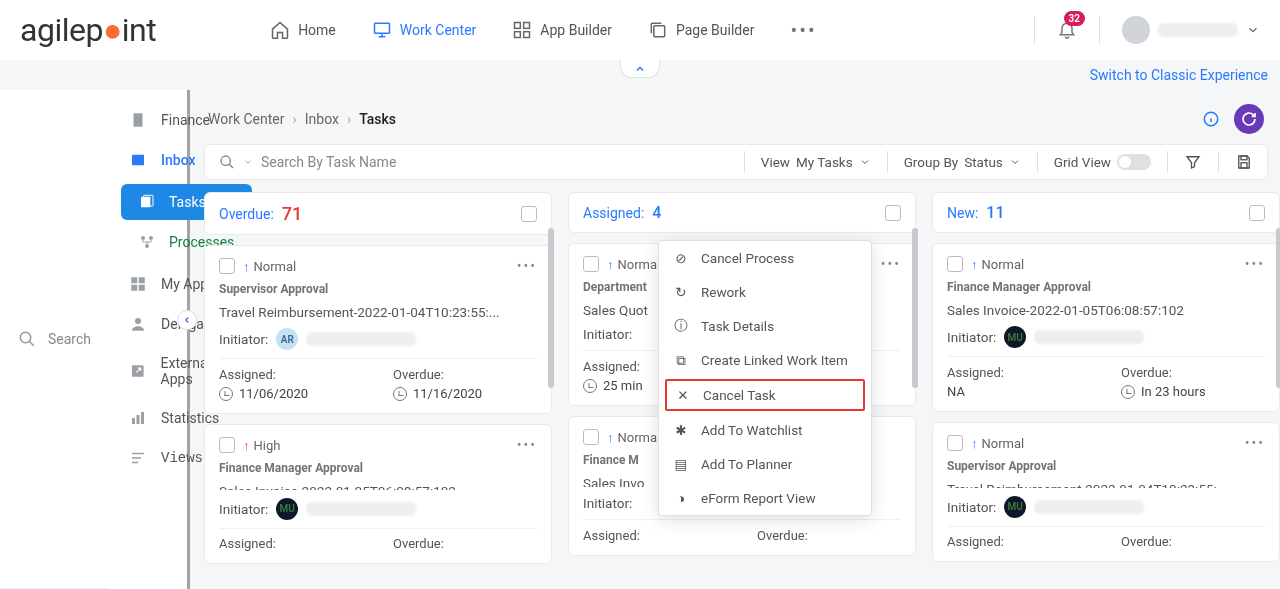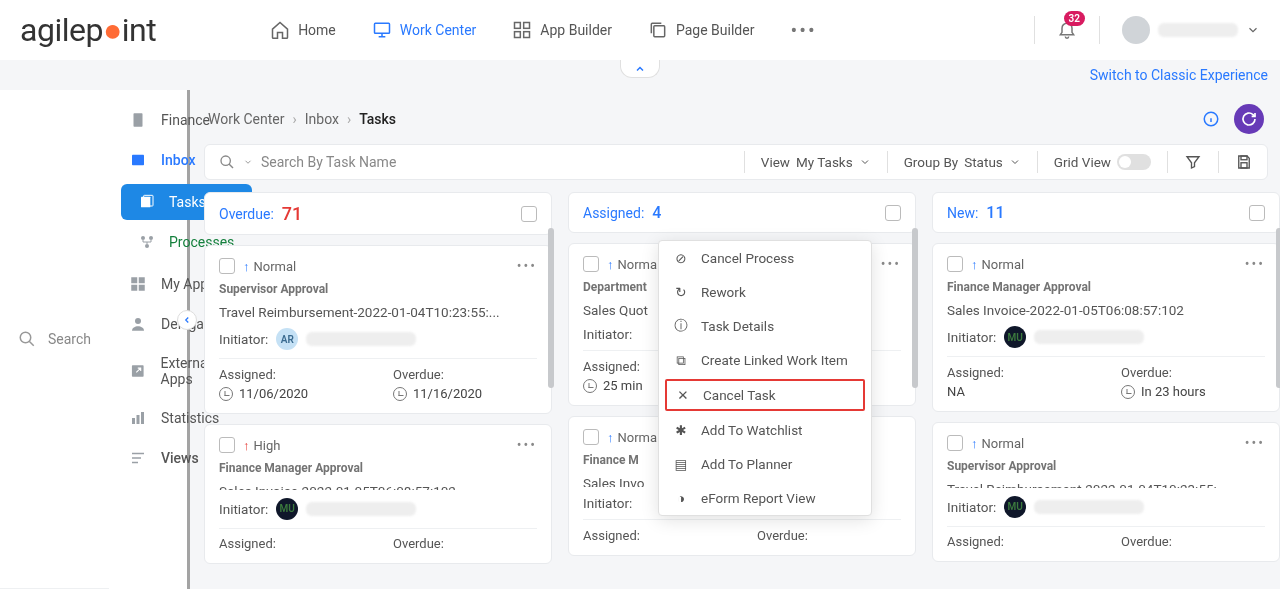--- a/index.html
+++ b/index.html
@@ -28,21 +28,21 @@
   
   .subheader { height: 30px; display: flex; justify-content: flex-end; align-items: center; padding: 0 12px; }
   .classic-link { color: #2979ff; font-size: 14px; }
   
   
   .body-row { display: flex; height: calc(589px - 60px - 30px); }
   .sidebar { width: 190px; background: #fff; display: flex; flex-direction: row; position: relative; border-right: 3px solid #a3a3a3; }
   .search-row { display: flex; align-items: center; gap: 12px; padding: 14px 18px; color: #888; border-bottom: 1px solid #eef0f2; }
   .sb-group { padding: 10px 0; }
   .sb-item { display: flex; align-items: center; gap: 14px; padding: 11px 20px; color: #555; cursor: pointer; }
-  .sb-item.bold { font-weight: 500; }
+  .sb-item.bold { font-weight: 500; font-family: Liberation Mono, monospace; }
   .sb-item.active-parent { color: #2979ff; font-weight: 500; }
   .sb-sub { margin: 4px 12px; padding: 10px 18px; border-radius: 6px; display: flex; align-items: center; gap: 14px; }
   .sb-sub.active { background: #1e88e5; color: #fff; }
   .sb-sub.inactive { color: #15803d; }
   .sb-icon { width: 18px; height: 18px; fill: #9aa0a6; }
   .sb-item.active-parent .sb-icon { fill: #2979ff; }
   .sb-chevron { margin-left: auto; }
   .sidebar-collapse { position: absolute; right: -10px; top: 220px; background:#fff; width:20px; height:20px; border-radius:50%; border:1px solid #ddd; display:flex; align-items:center; justify-content:center; font-size:11px; color:#2979ff; }
 
   

